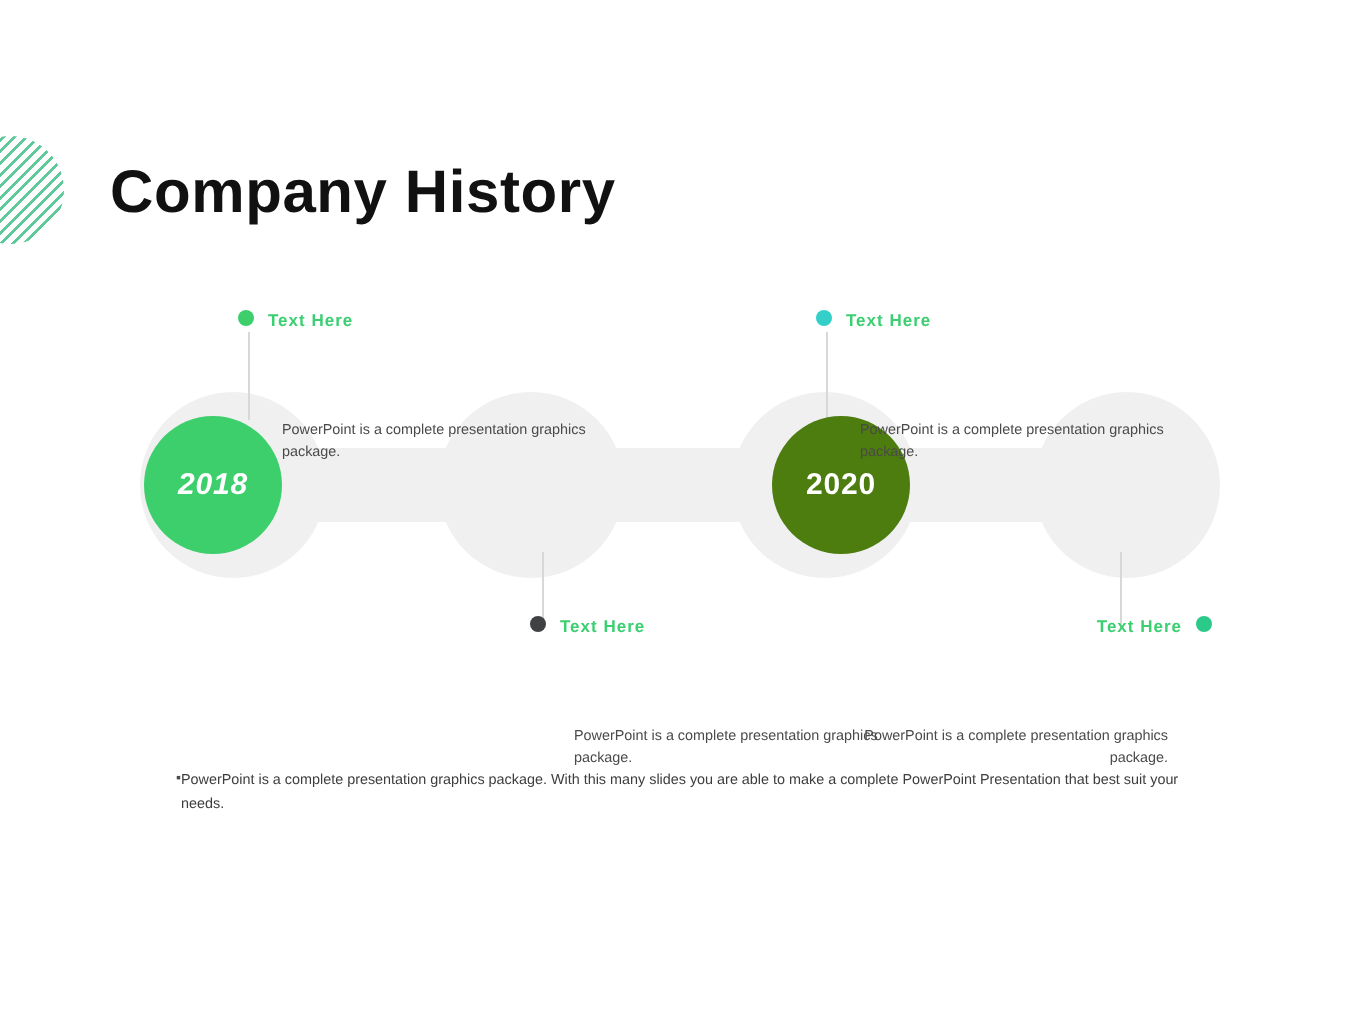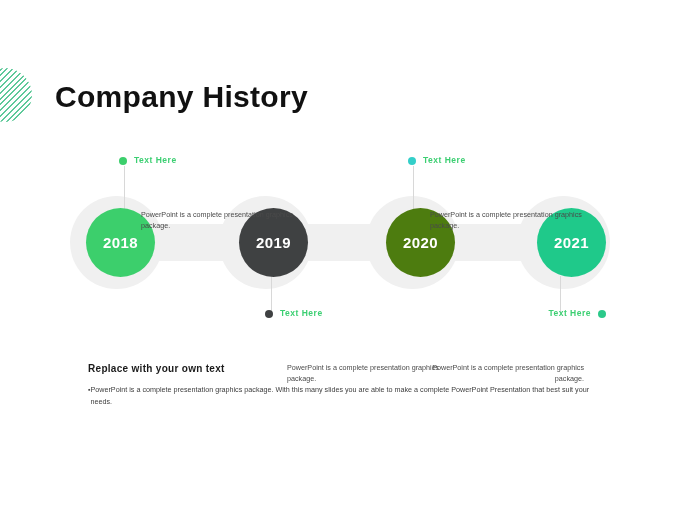--- a/index.html
+++ b/index.html
@@ -92,21 +92,21 @@
     height: 69px;
     border-radius: 50%;
     display: flex;
     align-items: center;
     justify-content: center;
     color: #ffffff;
     font-size: 15px;
     font-weight: bold;
     letter-spacing: 0.4px;
   }
-  #milestone-0 { left:  86px; top: 208px; }
+  #milestone-0 { left:  72px; top: 208px; font-style: italic; }
   #milestone-1 { left: 239px; top: 208px; }
   #milestone-2 { left: 386px; top: 208px; }
   #milestone-3 { left: 537px; top: 208px; }
 
   
   .connector {
     position: absolute;
     width: 1px;
     background: #d8d8d8;
   }
@@ -115,21 +115,21 @@
   #conn-2 { left: 413px; top: 166px; height: 44px; }
   #conn-3 { left: 560px; top: 276px; height: 38px; }
 
   
   .callout {
     position: absolute;
     width: 190px;
   }
   .callout .callout-head {
     display: flex;
-    align-items: flex-end;
+    align-items: flex-start;
     gap: 7px;
     margin-bottom: 3px;
   }
   .callout .dot {
     width: 8px;
     height: 8px;
     border-radius: 50%;
     flex: 0 0 auto;
   }
   .callout .callout-title {
@@ -217,23 +217,21 @@
     <div class="blob-node bn3"></div>
     <div class="blob-node bn4"></div>
   </div>
 
   <div class="connector" id="conn-0"></div>
   <div class="connector" id="conn-1"></div>
   <div class="connector" id="conn-2"></div>
   <div class="connector" id="conn-3"></div>
 
   <div class="milestone" id="milestone-0" style="background: rgb(60, 207, 108);">2018</div>
-  <div class="milestone" id="milestone-1" style="background: rgb(63, 65, 66);">2019</div>
   <div class="milestone" id="milestone-2" style="background: #4d7c0f;">2020</div>
-  <div class="milestone" id="milestone-3" style="background: rgb(31, 201, 138);">2021</div>
 
   <div class="callout" id="callout-0">
     <div class="callout-head">
       <span class="dot" style="background: rgb(60, 207, 108);"></span>
       <span class="callout-title" style="color: rgb(60, 207, 114);">Text Here</span>
     </div>
     <div class="callout-body">PowerPoint is a complete presentation graphics package.</div>
   </div>
 
   <div class="callout" id="callout-1">
@@ -253,19 +251,18 @@
   </div>
 
   <div class="callout" id="callout-3">
     <div class="callout-head">
       <span class="callout-title" style="color: rgb(60, 207, 114);">Text Here</span>
       <span class="dot" style="background: rgb(43, 201, 138);"></span>
     </div>
     <div class="callout-body">PowerPoint is a complete presentation graphics package.</div>
   </div>
 
-  <div id="replace-heading">Replace with your own text</div>
   <div id="replace-bullet">
     <span class="bullet-mark">▪</span>
     <span class="bullet-text">PowerPoint is a complete presentation graphics package. With this many slides you are able to make a complete PowerPoint Presentation that best suit your needs.</span>
   </div>
 
 </div>
 
 </body></html>

